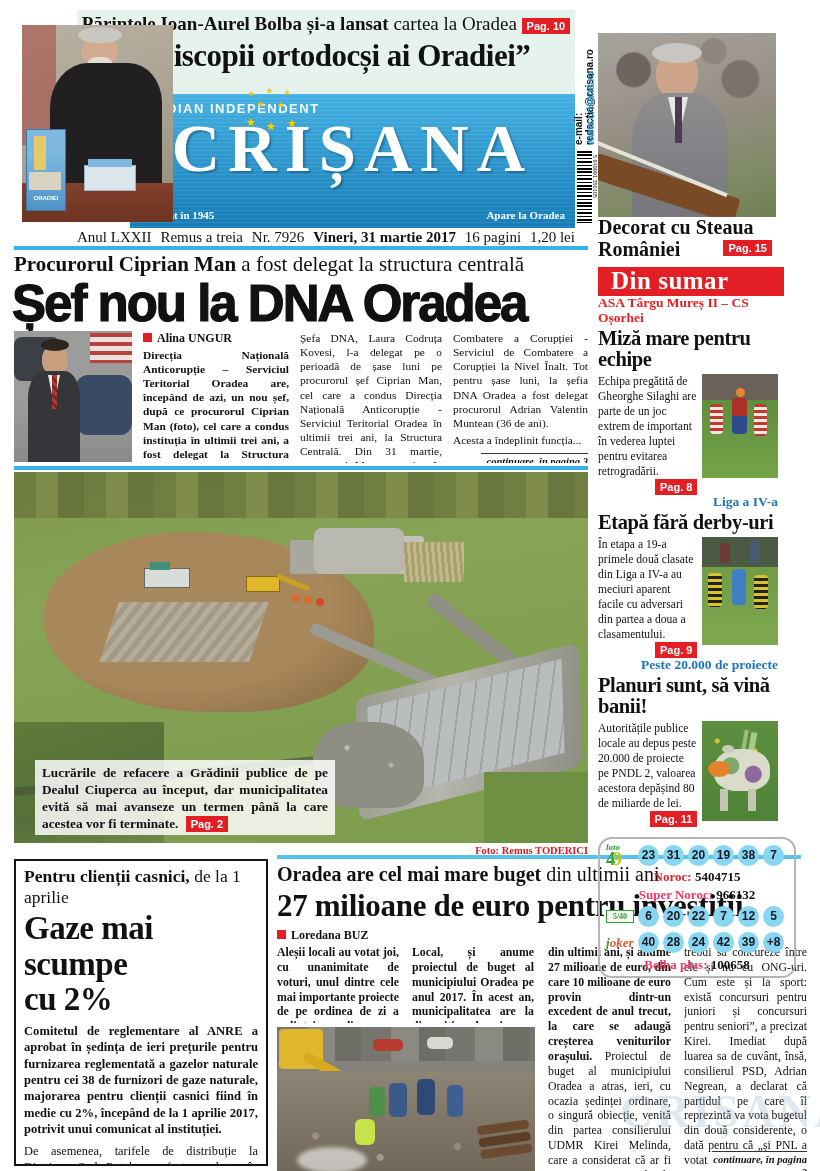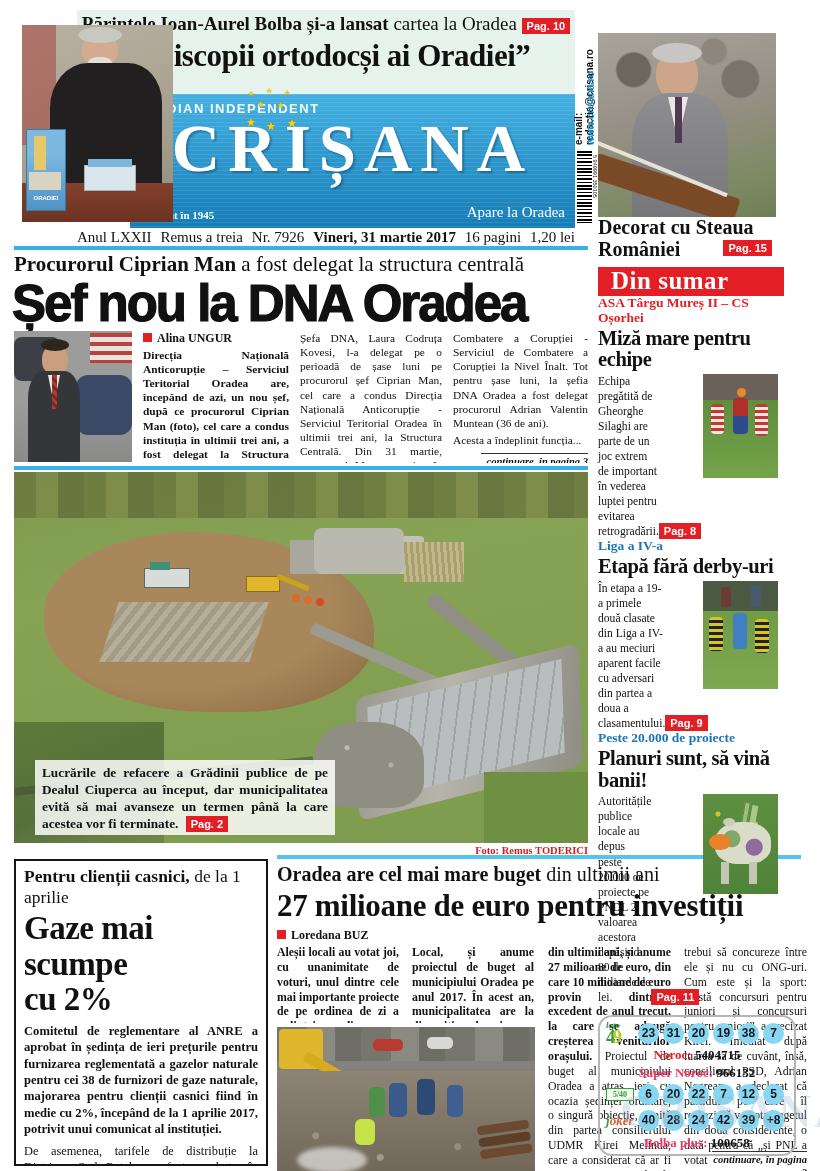--- a/index.html
+++ b/index.html
@@ -21,21 +21,21 @@
   
   #masthead { left:130px; top:94px; width:445px; height:134px; color:#fff;
       background:linear-gradient(to bottom, rgba(255,255,255,.12), rgba(0,0,0,.08)),
                  repeating-linear-gradient(to bottom, rgba(255,255,255,.10) 0 1px, rgba(0,0,0,0) 1px 4px),
                  linear-gradient(to bottom,#2aa5de,#1787c6); }
   #masthead .tagline { text-align:left; font-family:Liberation Sans, sans-serif; font-weight:bold;
       font-size:13px; letter-spacing:1.5px; padding-top:7px; color:#f2fafe; }
   #masthead .title { text-align:center; font-weight:bold; font-size:67px; line-height:0.98; letter-spacing:8px;
       text-shadow:2px 2px 2px rgba(0,40,70,.35); }
   #masthead .founded { position:absolute; left:14px; bottom:7px; font-size:11px; font-weight:bold; }
-  #masthead .appears { position:absolute; right:10px; bottom:7px; font-size:15px; font-weight:normal; }
+  #masthead .appears { position:absolute; right:10px; bottom:7px; font-size:11px; font-weight:bold; }
   .star { position:absolute; color:#ffd200; text-shadow:0 0 1px #b88a00; }
 
   
   #dateline { left:77px; top:229px; width:498px; display:flex; justify-content:space-between; font-size:15px; }
   #dateline .dt-date { font-weight:bold; }
 
   
   .photo { position:absolute; overflow:hidden; }
   .ph-part { position:absolute; }
 
@@ -77,24 +77,24 @@
 
   
   #sidebar { left:598px; top:216px; width:206px; }
   #charles-head { position:relative; width:200px; }
   #charles-head h3 { font-size:20px; line-height:1.1; width:160px; }
   #charles-head .badge { position:absolute; right:26px; top:24px; }
   #din-sumar { width:186px; height:29px; background:#e31e24; color:#fff; font-weight:bold; font-size:25px;
       line-height:28px; padding-left:13px; margin-top:7px; letter-spacing:0.5px; }
   .sb-item { width:180px; }
   .sb-kicker { font-size:13.5px; font-weight:bold; line-height:1.1; }
-  .sb-kicker.red { color:#e31e24; } .sb-kicker.blue { color:#1b75bc; }
+  .sb-kicker.red { color:#e31e24; } .sb-kicker.blue { color:#1b75bc;text-align:right; }
   .sb-head { font-size:20.5px; font-weight:bold; line-height:1.05; margin:2px 0 3px; letter-spacing:-0.4px; }
   .sb-row { display:flex; gap:5px; }
-  .sb-text { width:100px; display:flex; flex-direction:row; font-size:11.6px; line-height:1.3; }
+  .sb-text { width:100px; display:flex; flex-direction:column; font-size:11.6px; line-height:1.3; }
   .sb-text .badge { align-self:flex-end; margin-top:auto; }
   .sb-photo { position:relative; width:76px; overflow:hidden; }
 
   
   #lottery { margin-top:10px; width:198px; height:141px; border:2px solid #b5b5b5; border-radius:14px; padding:5px 6px; }
   .lot-row { display:flex; align-items:center; gap:4px; }
   .lot-logo { width:28px; flex:0 0 28px; }
   .ball { width:21px; height:21px; border-radius:50%; background:#87d7f3; text-align:center; line-height:21px;
       font-family:"Liberation Sans",sans-serif; font-weight:bold; font-size:12px; color:#15181c; }
   .lot-line { font-size:13px; font-weight:bold; margin:2px 0 1px;text-align:center; }

